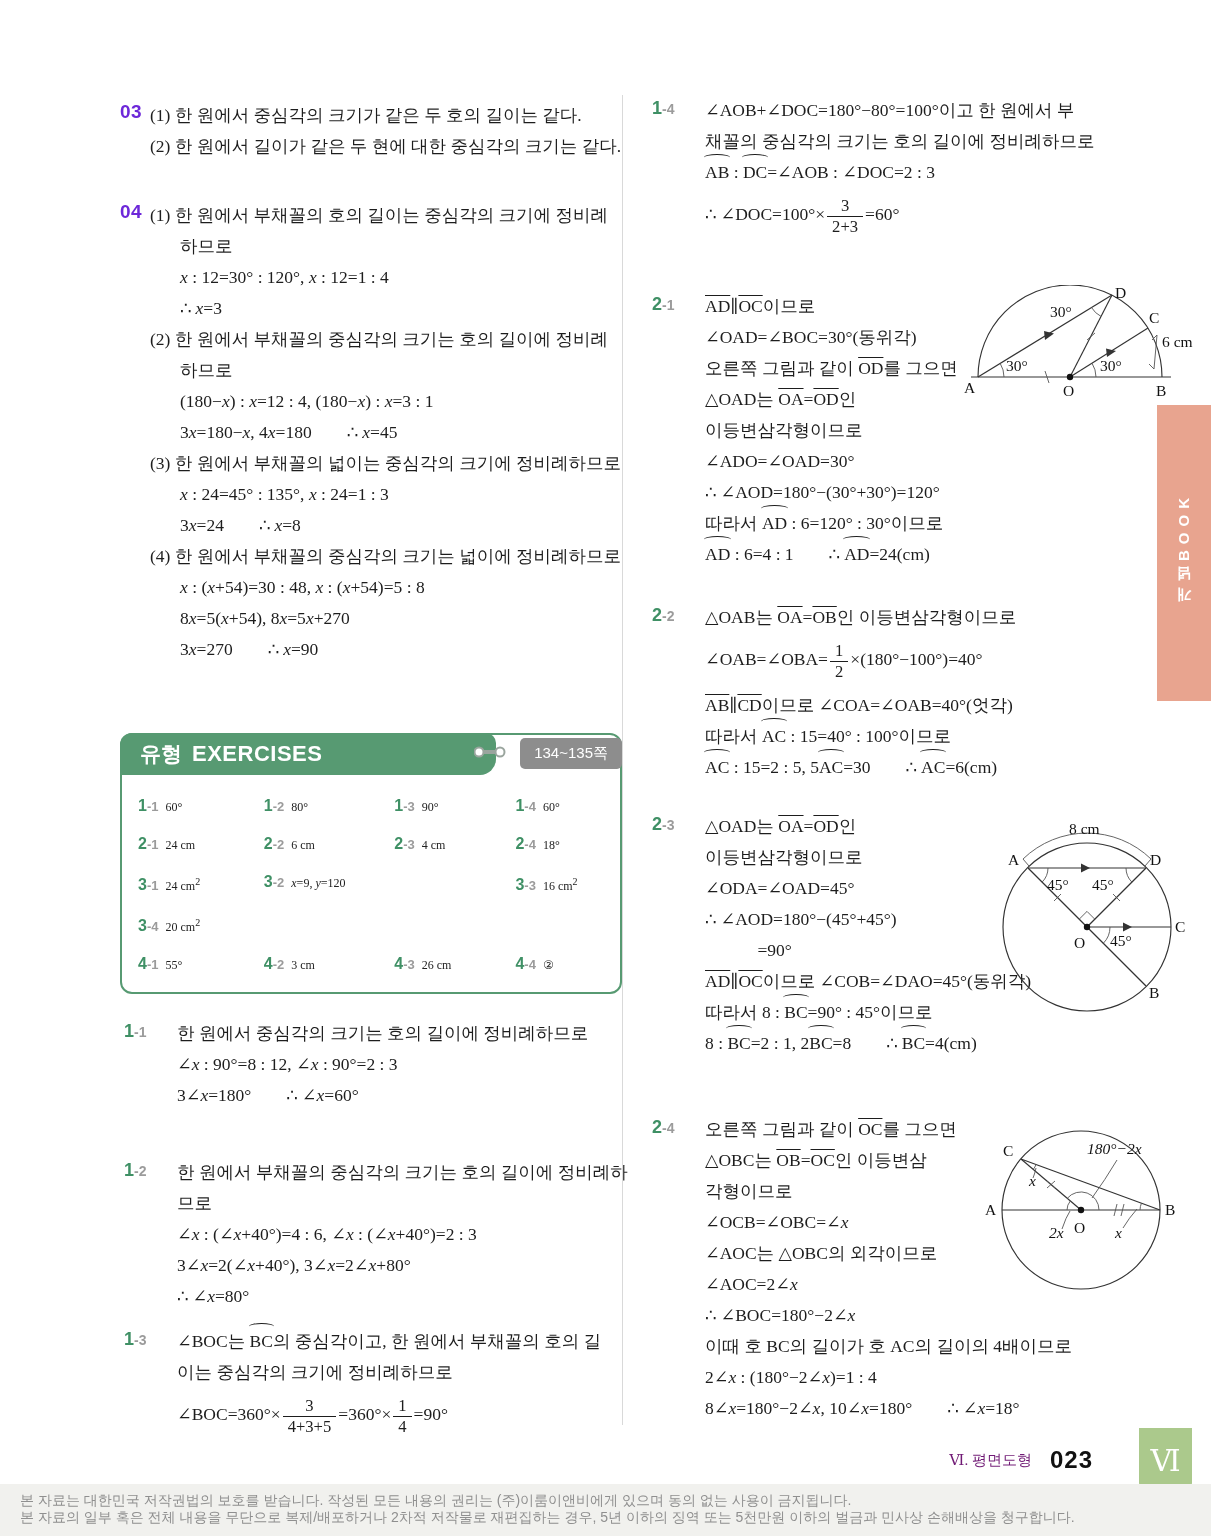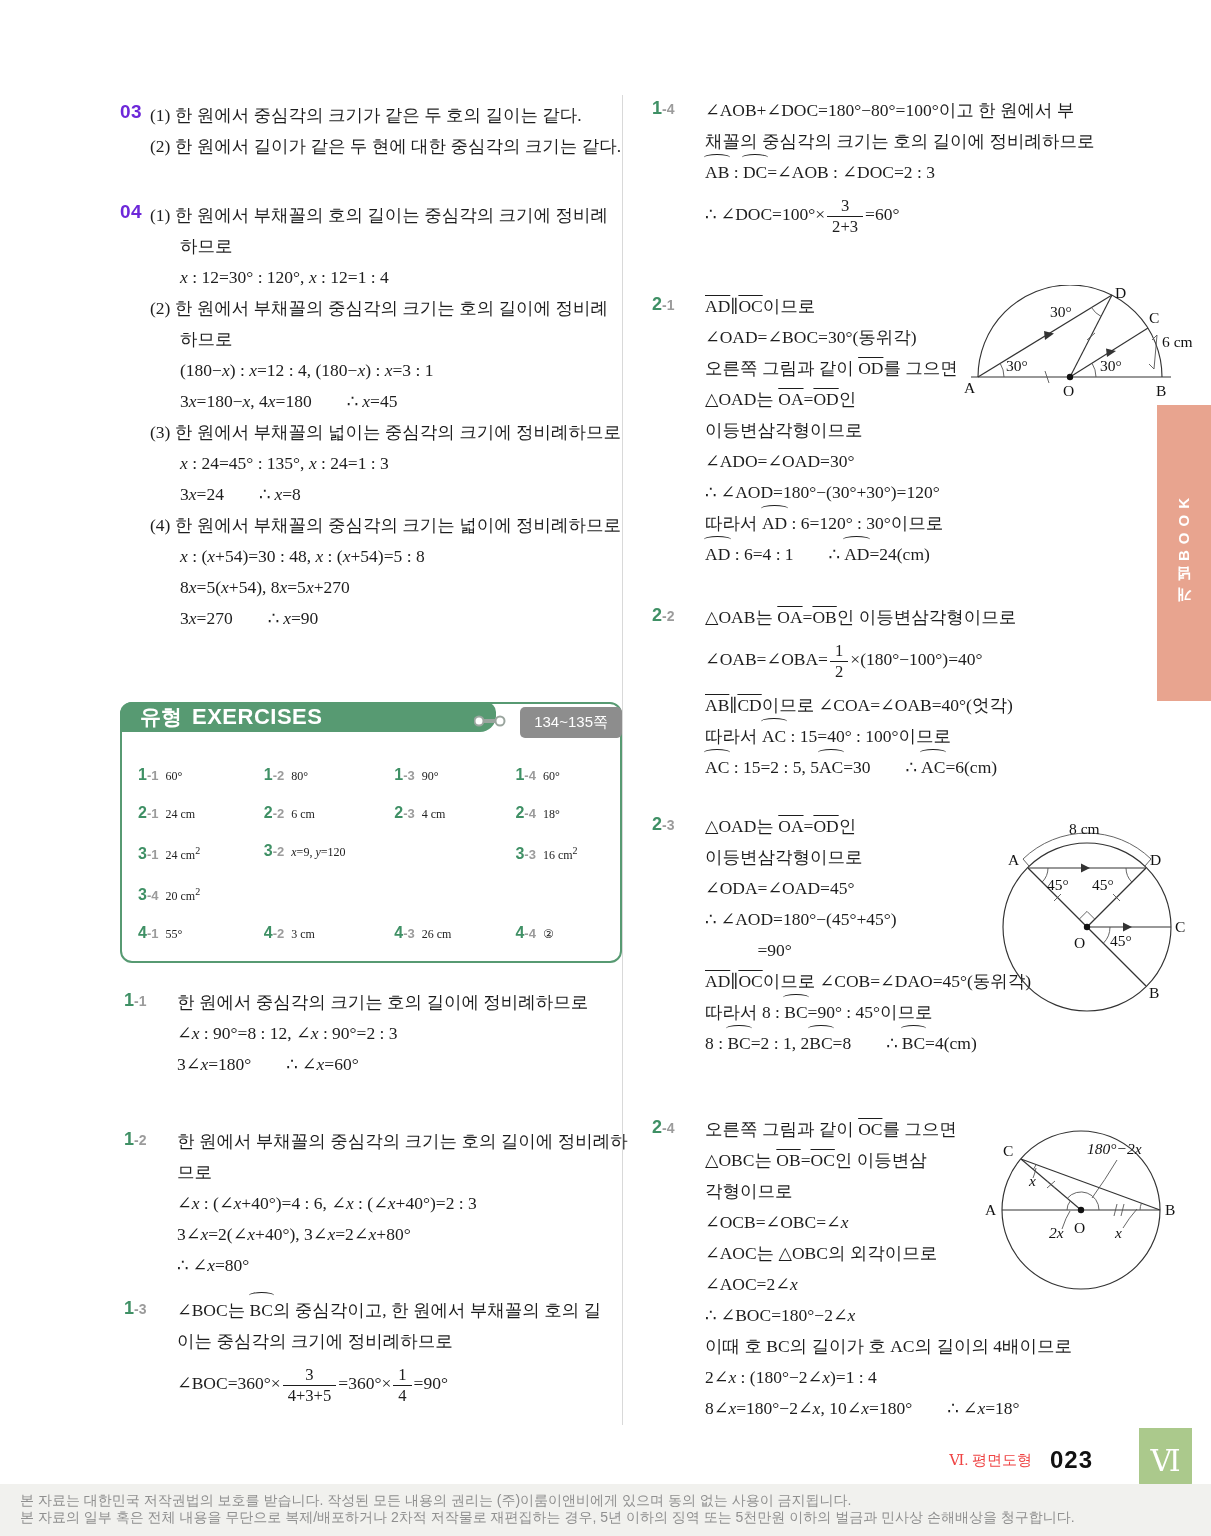--- a/index.html
+++ b/index.html
@@ -28,21 +28,21 @@
   .arc{position:relative;display:inline-block;}
   .arc::before{content:'';position:absolute;left:-1px;right:-1px;top:-3px;height:6px;
       border-top:1.4px solid #1d1d1d;border-radius:50% 50% 0 0;}
   .frac{display:inline-flex;flex-direction:column;align-items:center;vertical-align:middle;
       line-height:1.2;font-size:.95em;margin:0 2px;}
   .frac .fn{padding:0 5px;}
   .frac .fd{border-top:1.2px solid #1d1d1d;padding:0 5px;}
 
   
   .exbox{position:relative;border:2px solid #579a72;border-radius:12px;padding:54px 16px 10px 16px;}
-  .exhead{position:absolute;top:-2px;left:-2px;width:356px;height:30px;background:#579a72;
+  .exhead{position:absolute;top:-2px;left:-2px;width:356px;height:42px;background:#579a72;
       border-radius:12px 10px 16px 0;color:#fff;display:flex;align-items:center;padding-left:20px;gap:10px;}
   .exhead .tko{font-weight:700;font-size:21px;}
   .exhead .ten{font-weight:700;font-size:22px;letter-spacing:.5px;}
   .exbadge{position:absolute;top:3px;right:-2px;background:#8d8d8d;color:#fff;border-radius:5px;
       padding:6px 14px;font-size:15px;}
   .exlink{position:absolute;top:10px;left:352px;}
   .ansgrid{display:grid;grid-template-columns:27% 28% 26% 19%;row-gap:3px;}
   .ans{line-height:34px;white-space:nowrap;}
   .ans .alab b.g{color:#3f9065;font-size:16px;}
   .ans .alab b.su{color:#9b9b9b;font-size:13px;}
@@ -69,21 +69,21 @@
   .side-tab{position:absolute;right:0;top:405px;width:54px;height:296px;background:#e8a48f;
       display:flex;align-items:center;justify-content:center;}
   .side-tab span{writing-mode:vertical-rl;transform:rotate(180deg);color:#fff;font-weight:700;
       font-size:15px;letter-spacing:6px;}
   .chap-tab{position:absolute;right:19px;top:1428px;width:53px;height:64px;background:#abc98c;
       border-radius:0 0 9px 9px;display:flex;align-items:center;justify-content:center;
       color:#fff;font-family:"Liberation Serif","DejaVu Serif",serif;font-size:30px;}
 
   
   .footer-meta{position:absolute;right:118px;top:1446px;display:flex;align-items:center;gap:18px;}
-  .footer-meta .chapter{font-size:15px;color:#ef4444;font-family:"Liberation Serif","DejaVu Serif","DejaVu Sans",serif;}
+  .footer-meta .chapter{font-size:15px;color:#701a75;font-family:"Liberation Serif","DejaVu Serif","DejaVu Sans",serif;}
   .footer-meta .pageno{font-size:24px;font-weight:700;color:#111;letter-spacing:1px;}
   .footer-strip{position:absolute;left:0;right:0;bottom:0;height:52px;background:#f1f1ee;
       padding:8px 0 0 20px;box-sizing:border-box;}
   .footer-strip .cl{font-size:14px;color:#8f8f8f;line-height:17px;white-space:nowrap;}
 </style>
 </head>
 <body>
 
 <div class="page">
   <div class="vdivider"></div>
@@ -97,20 +97,21 @@
           <div class="ln hang">(2) 한 원에서 길이가 같은 두 현에 대한 중심각의 크기는 같다.</div>
         </div>
     </div>
 
     <div class="prob mt-p04">
       <span class="pnum">04</span>
       <div>
           <div class="ln hang">(1) 한 원에서 부채꼴의 호의 길이는 중심각의 크기에 정비례</div>
           <div class="ln">하므로</div>
           <div class="ln"><i>x</i> : 12=30° : 120°, <i>x</i> : 12=1 : 4</div>
+          <div class="ln">∴ <i>x</i>=3</div>
           <div class="ln hang">(2) 한 원에서 부채꼴의 중심각의 크기는 호의 길이에 정비례</div>
           <div class="ln">하므로</div>
           <div class="ln">(180−<i>x</i>) : <i>x</i>=12 : 4, (180−<i>x</i>) : <i>x</i>=3 : 1</div>
           <div class="ln">3<i>x</i>=180−<i>x</i>, 4<i>x</i>=180  ∴ <i>x</i>=45</div>
           <div class="ln hang">(3) 한 원에서 부채꼴의 넓이는 중심각의 크기에 정비례하므로</div>
           <div class="ln"><i>x</i> : 24=45° : 135°, <i>x</i> : 24=1 : 3</div>
           <div class="ln">3<i>x</i>=24  ∴ <i>x</i>=8</div>
           <div class="ln hang">(4) 한 원에서 부채꼴의 중심각의 크기는 넓이에 정비례하므로</div>
           <div class="ln"><i>x</i> : (<i>x</i>+54)=30 : 48, <i>x</i> : (<i>x</i>+54)=5 : 8</div>
           <div class="ln">8<i>x</i>=5(<i>x</i>+54), 8<i>x</i>=5<i>x</i>+270</div>

